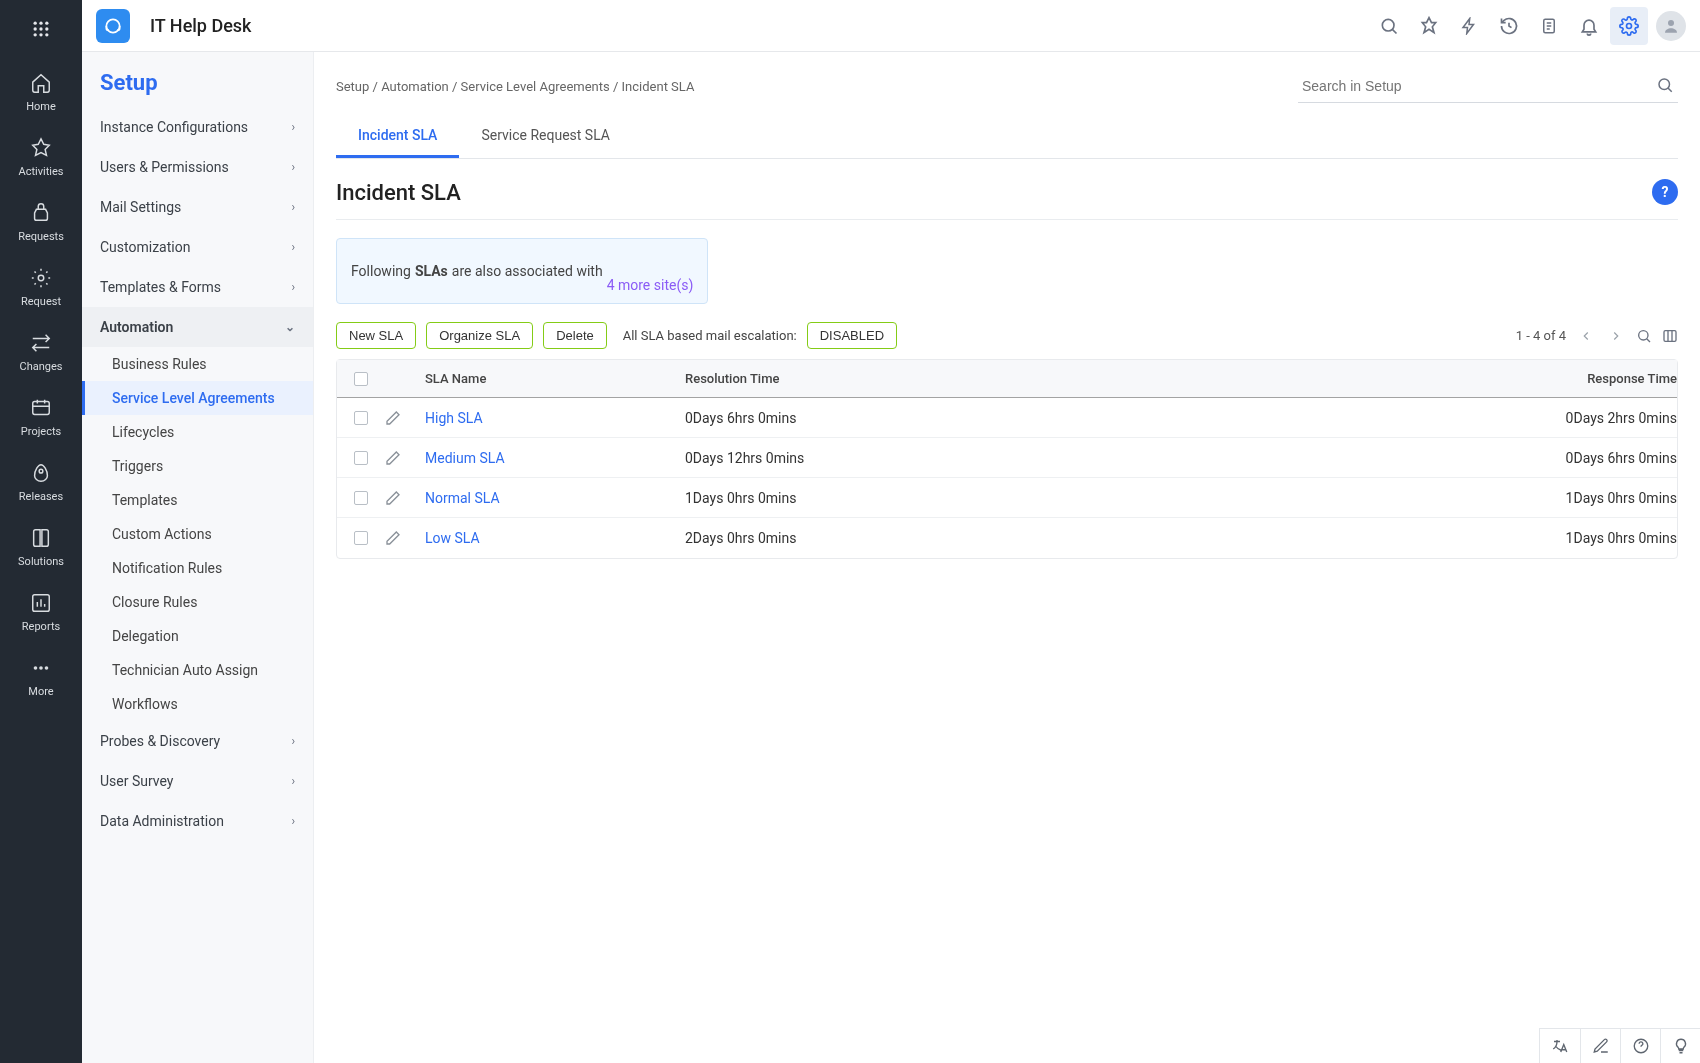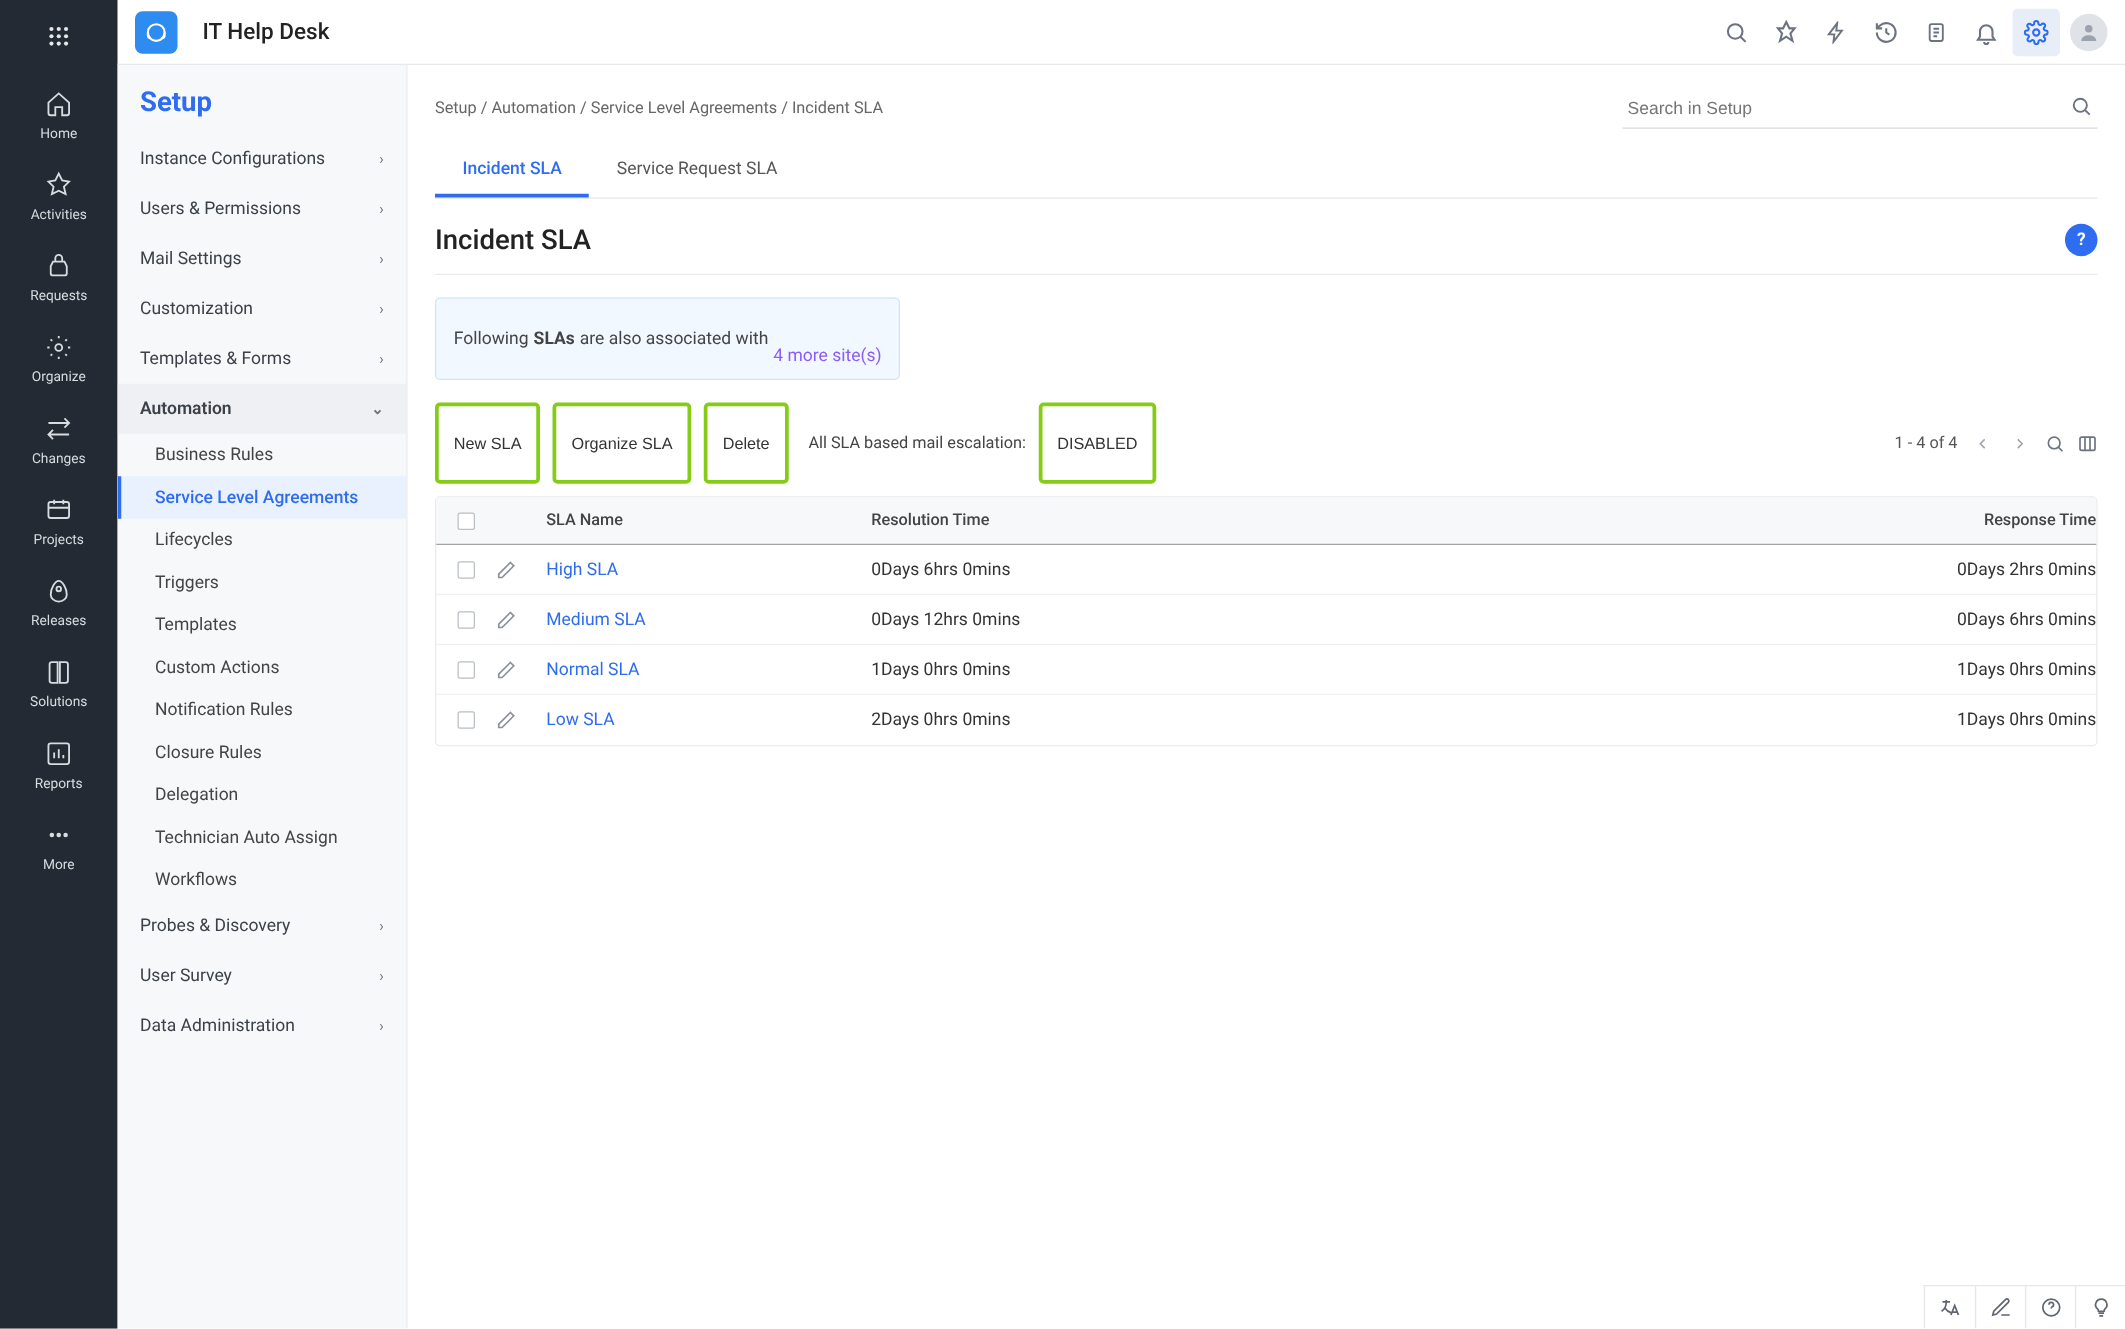--- a/index.html
+++ b/index.html
@@ -1,20 +1,20 @@
 <!DOCTYPE html>
 <html><head>
 <meta charset="utf-8">
 <style>
 * { box-sizing: border-box; margin: 0; padding: 0; }
 body { font-family: -apple-system, BlinkMacSystemFont, "Segoe UI", Roboto, Arial, sans-serif; font-size: 14px; color: #333; background: #fff; overflow: hidden; }
 .app { display: flex; height: 1063px; width: 1700px; }
 
 
-.rail { width: 94px; background: #232a33; display: flex; flex-direction: column; align-items: center; padding-top: 12px; }
+.rail { width: 82px; background: #232a33; display: flex; flex-direction: column; align-items: center; padding-top: 12px; }
 .rail-apps { width: 34px; height: 34px; display: flex; align-items: center; justify-content: center; color: #e5e7eb; cursor: pointer; margin-bottom: 14px; }
 .rail-item { width: 70px; display: flex; flex-direction: column; align-items: center; justify-content: center; padding: 12px 0; color: #d8dce0; cursor: pointer; font-size: 11px; gap: 6px; }
 .rail-item svg { width: 22px; height: 22px; }
 .rail-item span { font-size: 11px; }
 
 
 .main { flex: 1; display: flex; flex-direction: column; }
 .topbar { height: 52px; border-bottom: 1px solid #e6e8eb; display: flex; align-items: center; padding: 0 14px; gap: 12px; }
 .brand { display: flex; align-items: center; gap: 20px; }
 .brand-logo { width: 34px; height: 34px; background: #2e8cf0; border-radius: 6px; display: flex; align-items: center; justify-content: center; color: white; }
@@ -49,21 +49,21 @@
 .tab.active { color: #2e6cf0; border-bottom-color: #2e6cf0; font-weight: 500; }
 
 .page-heading-row { display: flex; align-items: center; justify-content: space-between; margin-top: 20px; padding-bottom: 14px; border-bottom: 1px solid #e9ecef; }
 .page-heading { font-size: 22px; font-weight: 500; color: #222; }
 .help-btn { width: 26px; height: 26px; border-radius: 50%; background: #2e6cf0; color: white; display: flex; align-items: center; justify-content: center; font-size: 14px; font-weight: 700; cursor: pointer; }
 
 .info-banner { display: inline-flex; align-items: center; background: #f1f8ff; border: 1px solid #cfe4f8; border-radius: 4px; padding: 10px 14px; font-size: 14px; color: #444; margin-top: 18px; gap: 4px; }
 .info-banner a { color: #8b5cf6; text-decoration: none; margin-top: 28px; }
 
 .toolbar { display: flex; align-items: center; gap: 10px; margin-top: 18px; }
-.btn { border: 3px solid #84cc16; background: #fff; padding: 22px 12px; border-radius: 4px; font-size: 13px; color: #333; cursor: pointer; }
+.btn { border: 1px solid #84cc16; background: #fff; padding: 5px 12px; border-radius: 4px; font-size: 13px; color: #333; cursor: pointer; }
 .toolbar-label { font-size: 13px; color: #444; margin-left: 6px; }
 .toolbar-right { margin-left: auto; display: flex; align-items: center; gap: 10px; font-size: 13px; color: #555; }
 .pager-ico { width: 20px; height: 20px; color: #9aa1a9; cursor: pointer; display:flex; align-items:center; justify-content:center; }
 .small-icon { color: #6b7280; cursor:pointer; }
 
 .table { margin-top: 10px; border: 1px solid #e8eaed; border-radius: 4px; }
 .thead { display: flex; background: #f7f8fa; border-bottom: 1px solid #a3a3a3; height: 38px; align-items: center; font-size: 13px; color: #444; font-weight: 500; }
 .col-check { width: 48px; display:flex; justify-content:center; }
 .col-edit { width: 40px; }
 .col-name { flex: 0 0 260px; }
@@ -118,21 +118,21 @@
           <path d="M7 8h10l2 4v6a2 2 0 0 1-2 2H7a2 2 0 0 1-2-2v-6z"></path>
           <path d="M9 8V5a3 3 0 0 1 6 0v3"></path>
         </svg>
       <span>Requests</span>
     </div>
     <div class="rail-item">
       <svg viewBox="0 0 24 24" fill="none" stroke="currentColor" stroke-width="1.6">
           <circle cx="12" cy="12" r="3"></circle>
           <path d="M12 2v2M12 20v2M4.9 4.9l1.4 1.4M17.7 17.7l1.4 1.4M2 12h2M20 12h2M4.9 19.1l1.4-1.4M17.7 6.3l1.4-1.4"></path>
         </svg>
-      <span>Organize</span>
+      <span>Request</span>
     </div>
     <div class="rail-item">
       <svg viewBox="0 0 24 24" fill="none" stroke="currentColor" stroke-width="1.6">
           <path d="M17 3l4 4-4 4M3 7h18M7 21l-4-4 4-4M21 17H3"></path>
         </svg>
       <span>Changes</span>
     </div>
     <div class="rail-item">
       <svg viewBox="0 0 24 24" fill="none" stroke="currentColor" stroke-width="1.6">
           <rect x="3" y="5" width="18" height="14" rx="2"></rect>

